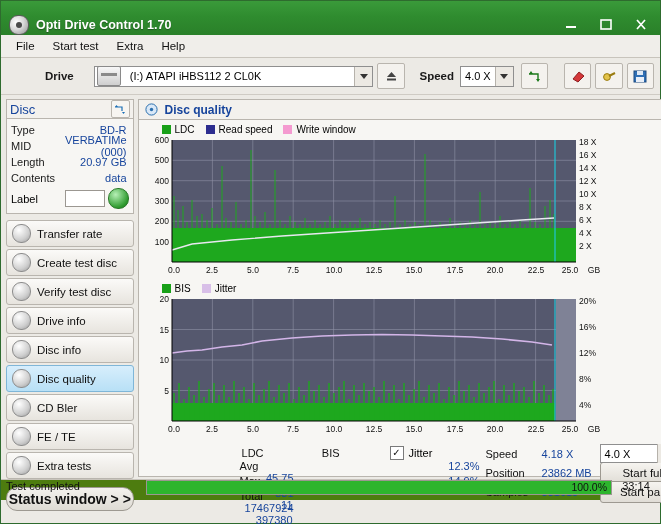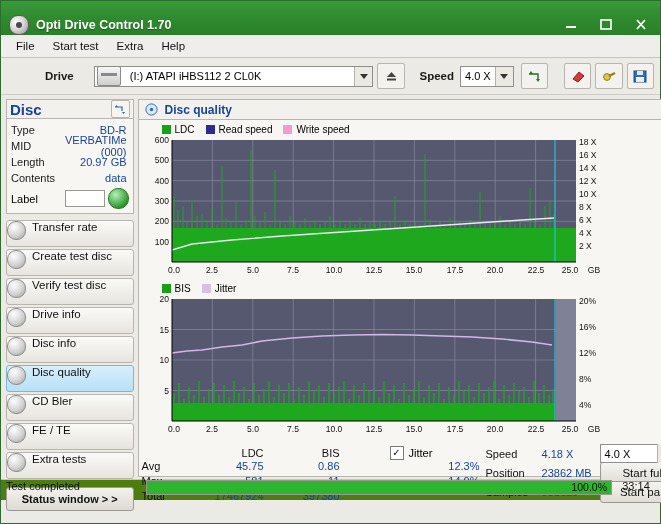--- a/index.html
+++ b/index.html
@@ -77,21 +77,21 @@
     border:1px solid #8a8a8a;border-radius:2px;position:relative;
   }
   .drive-icon:after{content:"";position:absolute;left:3px;top:6px;width:16px;height:3px;background:#8a8a8a;}
   
   .body{display:flex;height:384px;}
   .sidebar{width:156px;padding:4px 4px 0 5px;box-sizing:border-box;}
   .panel-head{
     height:20px;background:#f3f1ed;border:1px solid #b9b5ae;
     display:flex;align-items:center;padding:0 3px;box-sizing:border-box;
   }
-  .panel-head .t{font-weight:bold;color:#16449c;font-size:15px;flex:1;}
+  .panel-head .t{font-weight:normal;color:#16449c;font-size:13px;flex:1;}
   .mini-btn{
     width:17px;height:16px;border:1px solid #b9b5ae;background:#f7f5f1;
     display:flex;align-items:center;justify-content:center;border-radius:2px;
   }
   .disc-box{
     border:1px solid #b9b5ae;border-top:none;background:#f7f6f3;
     padding:3px 4px 4px 4px;box-sizing:border-box;
   }
   .drow{display:flex;align-items:center;height:16px;font-size:11px;}
   .drow .k{width:54px;color:#1a1a1a;}
@@ -104,37 +104,37 @@
   }
   .green-circle{
     width:19px;height:19px;border-radius:10px;
     background:radial-gradient(circle at 35% 30%,#b6f0b6,#2f9b2f 70%,#1d6c1d 100%);
     border:1px solid #2a7a2a;
   }
   .navlist{margin-top:6px;}
   .navitem{
     height:27px;margin-bottom:2px;border:1px solid #b9b5ae;border-radius:3px;
     background:linear-gradient(to bottom,#fbfaf8,#e7e4de);
-    display:flex;align-items:flex-start;box-sizing:border-box;
+    display:flex;align-items:center;padding-left:5px;box-sizing:border-box;
     font-size:11.5px;color:#111;
   }
   .navitem.sel{
     background:linear-gradient(to bottom,#d7eefc,#b8e0f6);
     border-color:#7fb6d8;
   }
   .navitem .ico{
     width:17px;height:17px;border-radius:9px;margin-right:6px;flex:none;
     background:radial-gradient(circle at 35% 30%,#ffffff,#cfcfcf 60%,#9a9a9a 100%);
     border:1px solid #8d8d8d;
   }
   .statusbtn{
-    margin-top:8px;height:22px;border:1px solid #9d9991;border-radius:3px;
+    margin-top:8px;height:22px;border:1px solid #9d9991;border-radius:11px;
     background:linear-gradient(to bottom,#f3f1ed,#dedbd4);
     display:flex;align-items:center;justify-content:center;
-    font-weight:bold;font-size:11px;color:#111;
+    font-weight:bold;font-size:14px;color:#111;
   }
   
   .main{flex:1;padding:4px 5px 0 0;box-sizing:border-box;}
   .main-head{
     height:21px;background:#f3f1ed;border:1px solid #b9b5ae;
     display:flex;align-items:center;padding:0 4px;box-sizing:border-box;
   }
   .main-head .t{font-weight:bold;color:#16449c;font-size:12px;}
   .main-body{
     border:1px solid #b9b5ae;border-top:none;background:#f7f6f3;
@@ -144,21 +144,21 @@
   .legend .sw{width:9px;height:9px;display:inline-block;}
   .legend span.lb{margin-right:7px;}
   
   .chart-wrap{position:relative;}
   svg{display:block;}
   
   .stats{
     display:flex;font-size:11px;margin-top:2px;
   }
   .statgrid{width:248px;}
-  .sg-row{display:flex;height:15px;}
+  .sg-row{display:flex;height:15px;align-items:center;flex-direction:column;}
   .sg-row .c1{width:52px;color:#111;}
   .sg-row .c2{width:70px;text-align:right;color:#16449c;padding-right:14px;}
   .sg-row .c3{width:62px;text-align:right;color:#16449c;padding-right:8px;}
   .sg-head{display:flex;height:15px;align-items:center;}
   .sg-head .c1{width:52px;}
   .sg-head .c2{width:70px;text-align:right;padding-right:14px;color:#111;}
   .sg-head .c3{width:62px;text-align:right;padding-right:8px;color:#111;}
   .jitcol{width:96px;}
   .jit-head{display:flex;align-items:center;height:15px;}
   .chk{
@@ -361,21 +361,21 @@
       </div>
 
       <div class="main-body">
 
         <div class="legend">
           <span class="sw" style="background:#18a018"></span>
           <span class="lb">LDC</span>
           <span class="sw" style="background:#2d2d8f"></span>
           <span class="lb">Read speed</span>
           <span class="sw" style="background:#f49ad0"></span>
-          <span class="lb">Write speed</span>
+          <span class="lb">Write window</span>
         </div>
 
         <div class="chart-wrap">
           <svg width="480" height="146" viewBox="0 0 480 146">
 
             <rect x="30" y="4" width="404" height="122" fill="#55586e"></rect>
 
             <g stroke="#8f92a6" stroke-width="0.6">
               <line x1="30" y1="24.3" x2="434" y2="24.3"></line>
               <line x1="30" y1="44.7" x2="434" y2="44.7"></line>

